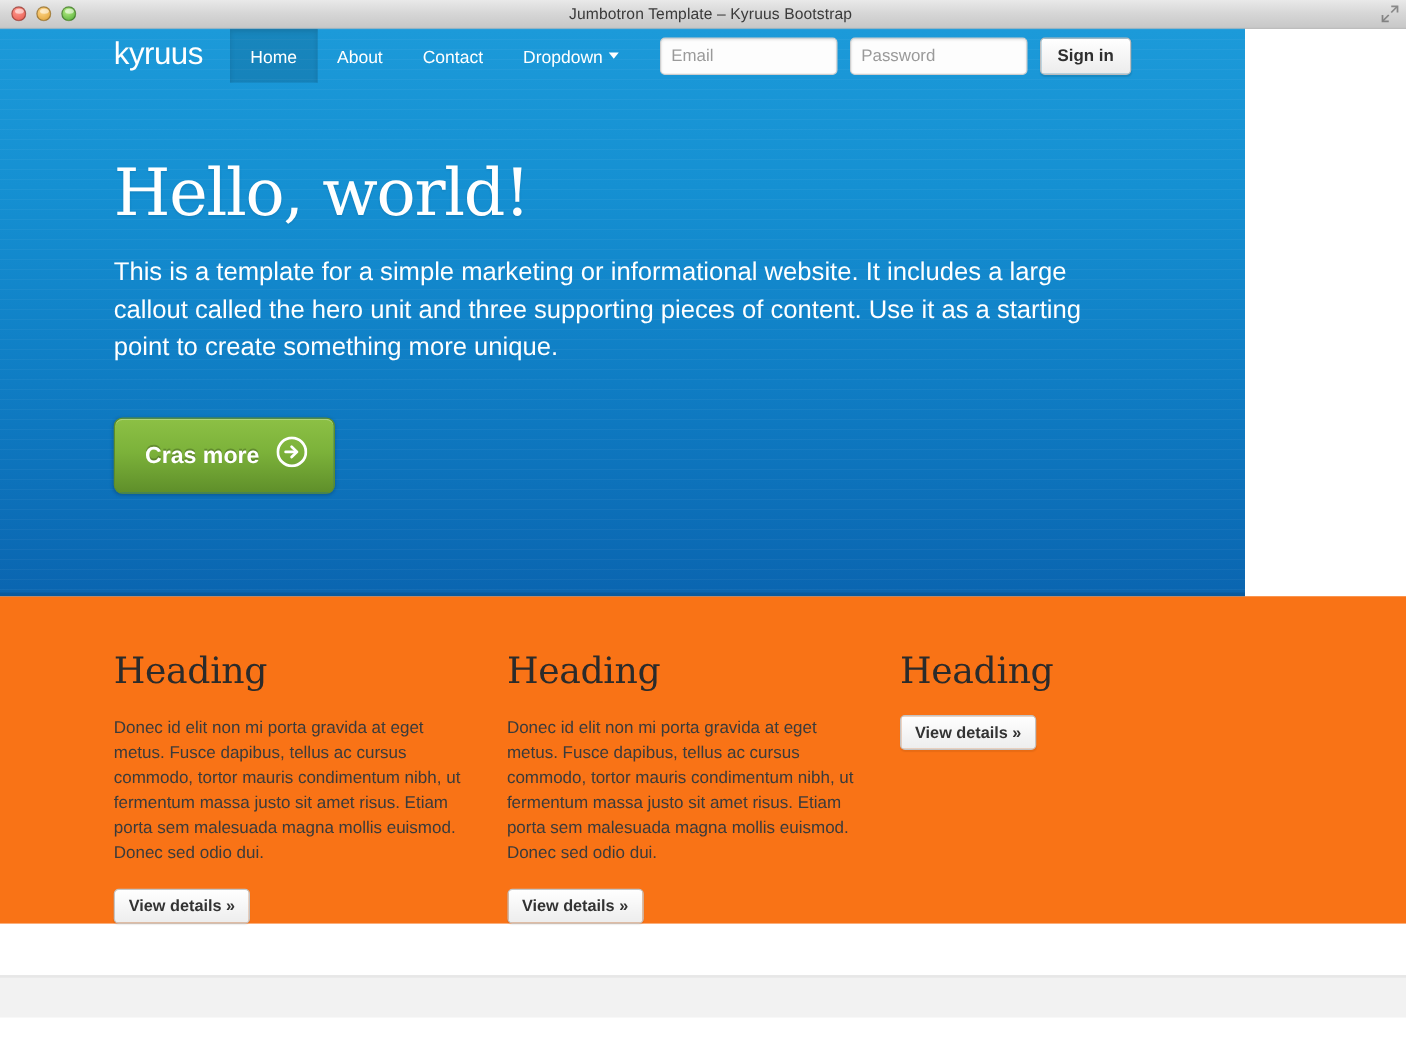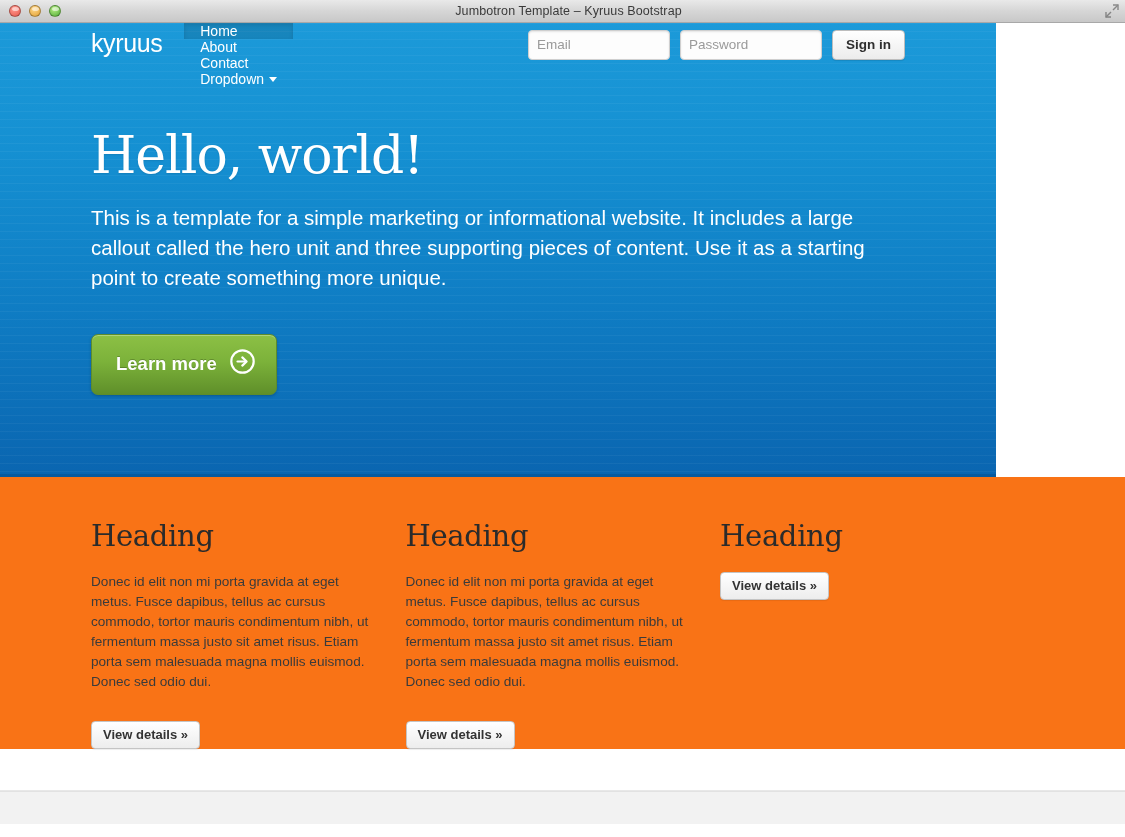--- a/index.html
+++ b/index.html
@@ -104,21 +104,20 @@
     font-weight: 400;
     letter-spacing: -0.4px;
     line-height: 1;
     padding-bottom: 2px;
     cursor: pointer;
   }
   .nav-items {
     display: flex;
     align-items: stretch;
     list-style: none;
-    flex-direction: column;
   }
   .nav-item {
     display: flex;
     align-items: center;
     padding: 0 16px;
     color: #ffffff;
     font-size: 14px;
     cursor: pointer;
     white-space: nowrap;
   }
@@ -229,21 +228,21 @@
     font-size: 29px;
     font-weight: normal;
     color: #2b2b2b;
     letter-spacing: -0.3px;
     margin-bottom: 19px;
   }
   .col-text {
     font-size: 13.6px;
     line-height: 20px;
     color: #3b3b3b;
-    margin-bottom: 29px;
+    margin-bottom: 19px;
   }
   .view-details {
     display: inline-block;
     padding: 5px 11px 6px 11px;
     border: 1px solid #c4c4c4;
     border-radius: 4px;
     background: linear-gradient(to bottom, #ffffff 0%, #ededed 100%);
     font-size: 13px;
     font-weight: bold;
     color: #333333;
@@ -311,21 +310,21 @@
       <input class="nav-input" type="password" placeholder="Password" style="">
       <button class="signin-btn">Sign in</button>
     </div>
   </div>
 
   <div class="hero-body">
     <h1 class="hero-title">Hello, world!</h1>
     <p class="hero-lead">This is a template for a simple marketing or informational website. It includes a large callout called the hero unit and three supporting pieces of content. Use it as a starting point to create something more unique.</p>
 
     <div class="learn-more">
-      <span>Learn more</span>
+      <span>Cras more</span>
       <span class="arrow-circle">
         <svg width="25" height="25" viewBox="0 0 25 25" aria-hidden="true">
           <circle cx="12.5" cy="12.5" r="11.2" fill="none" stroke="#ffffff" stroke-width="2.2"></circle>
           <path d="M7.5 12.5 L15.8 12.5" stroke="#ffffff" stroke-width="2.2" stroke-linecap="round"></path>
           <path d="M12.3 8.4 L16.6 12.5 L12.3 16.6" fill="none" stroke="#ffffff" stroke-width="2.2" stroke-linecap="round" stroke-linejoin="round"></path>
         </svg>
       </span>
     </div>
   </div>
 </div>

